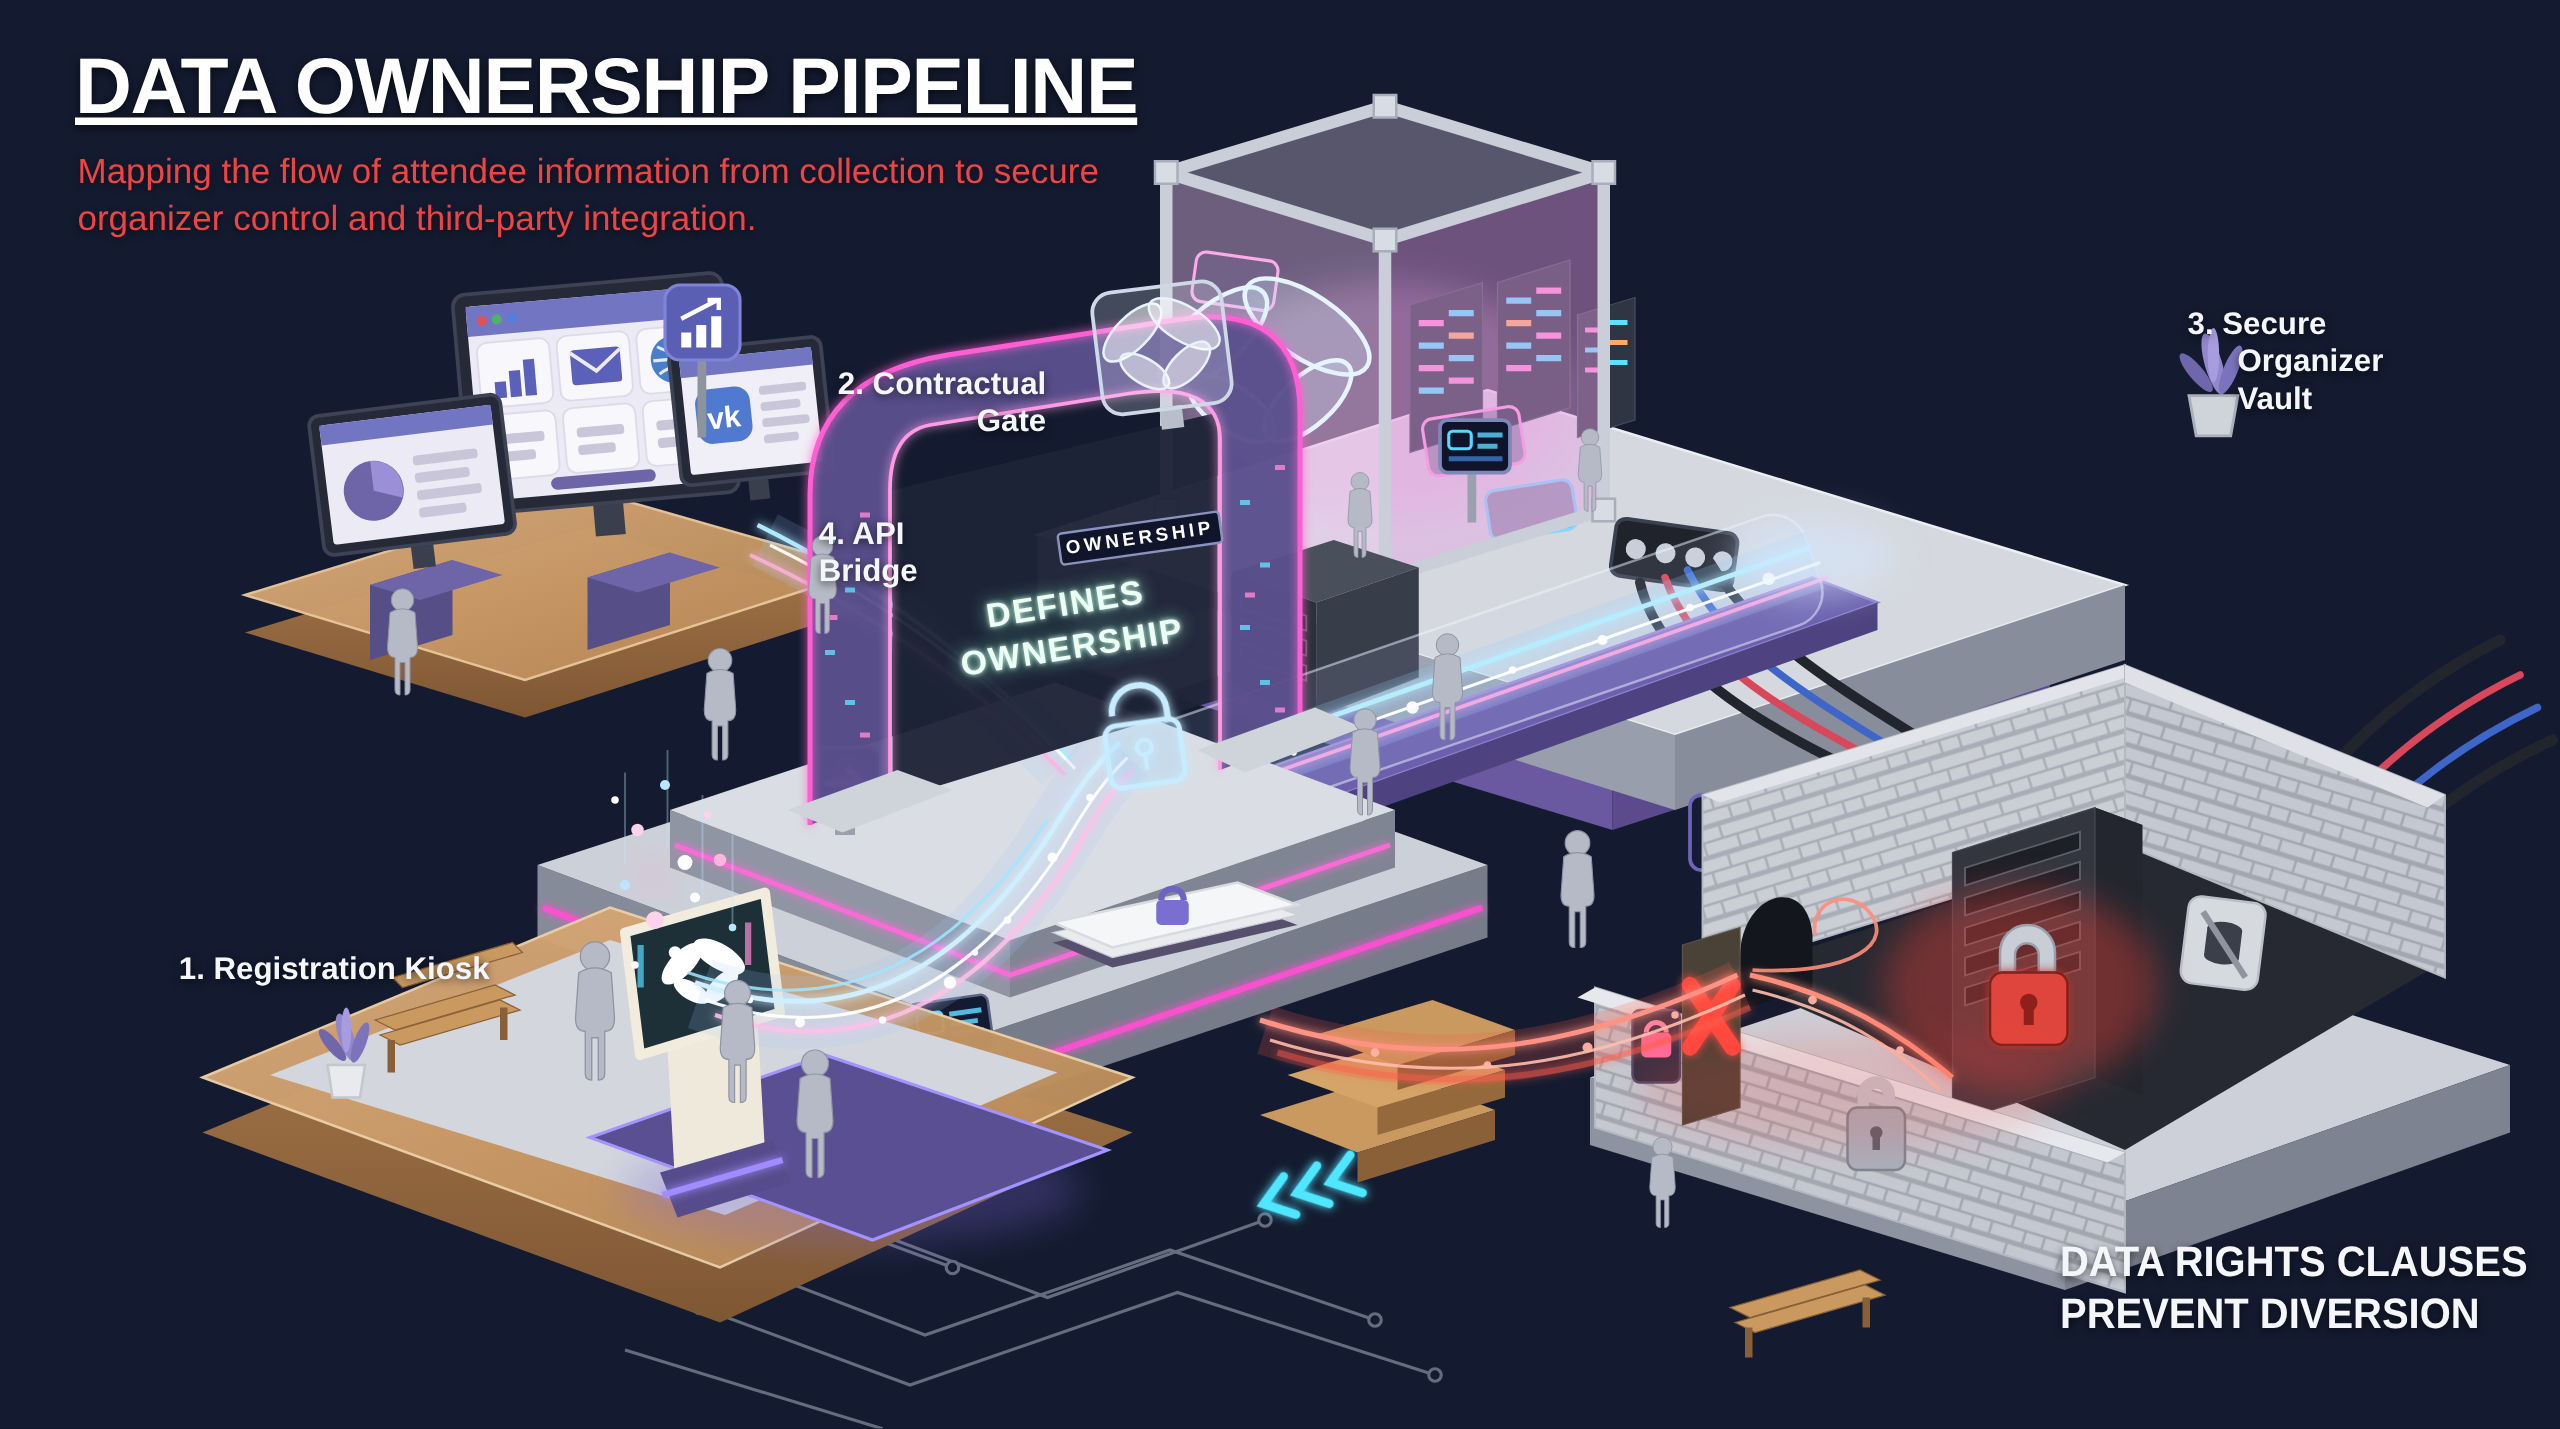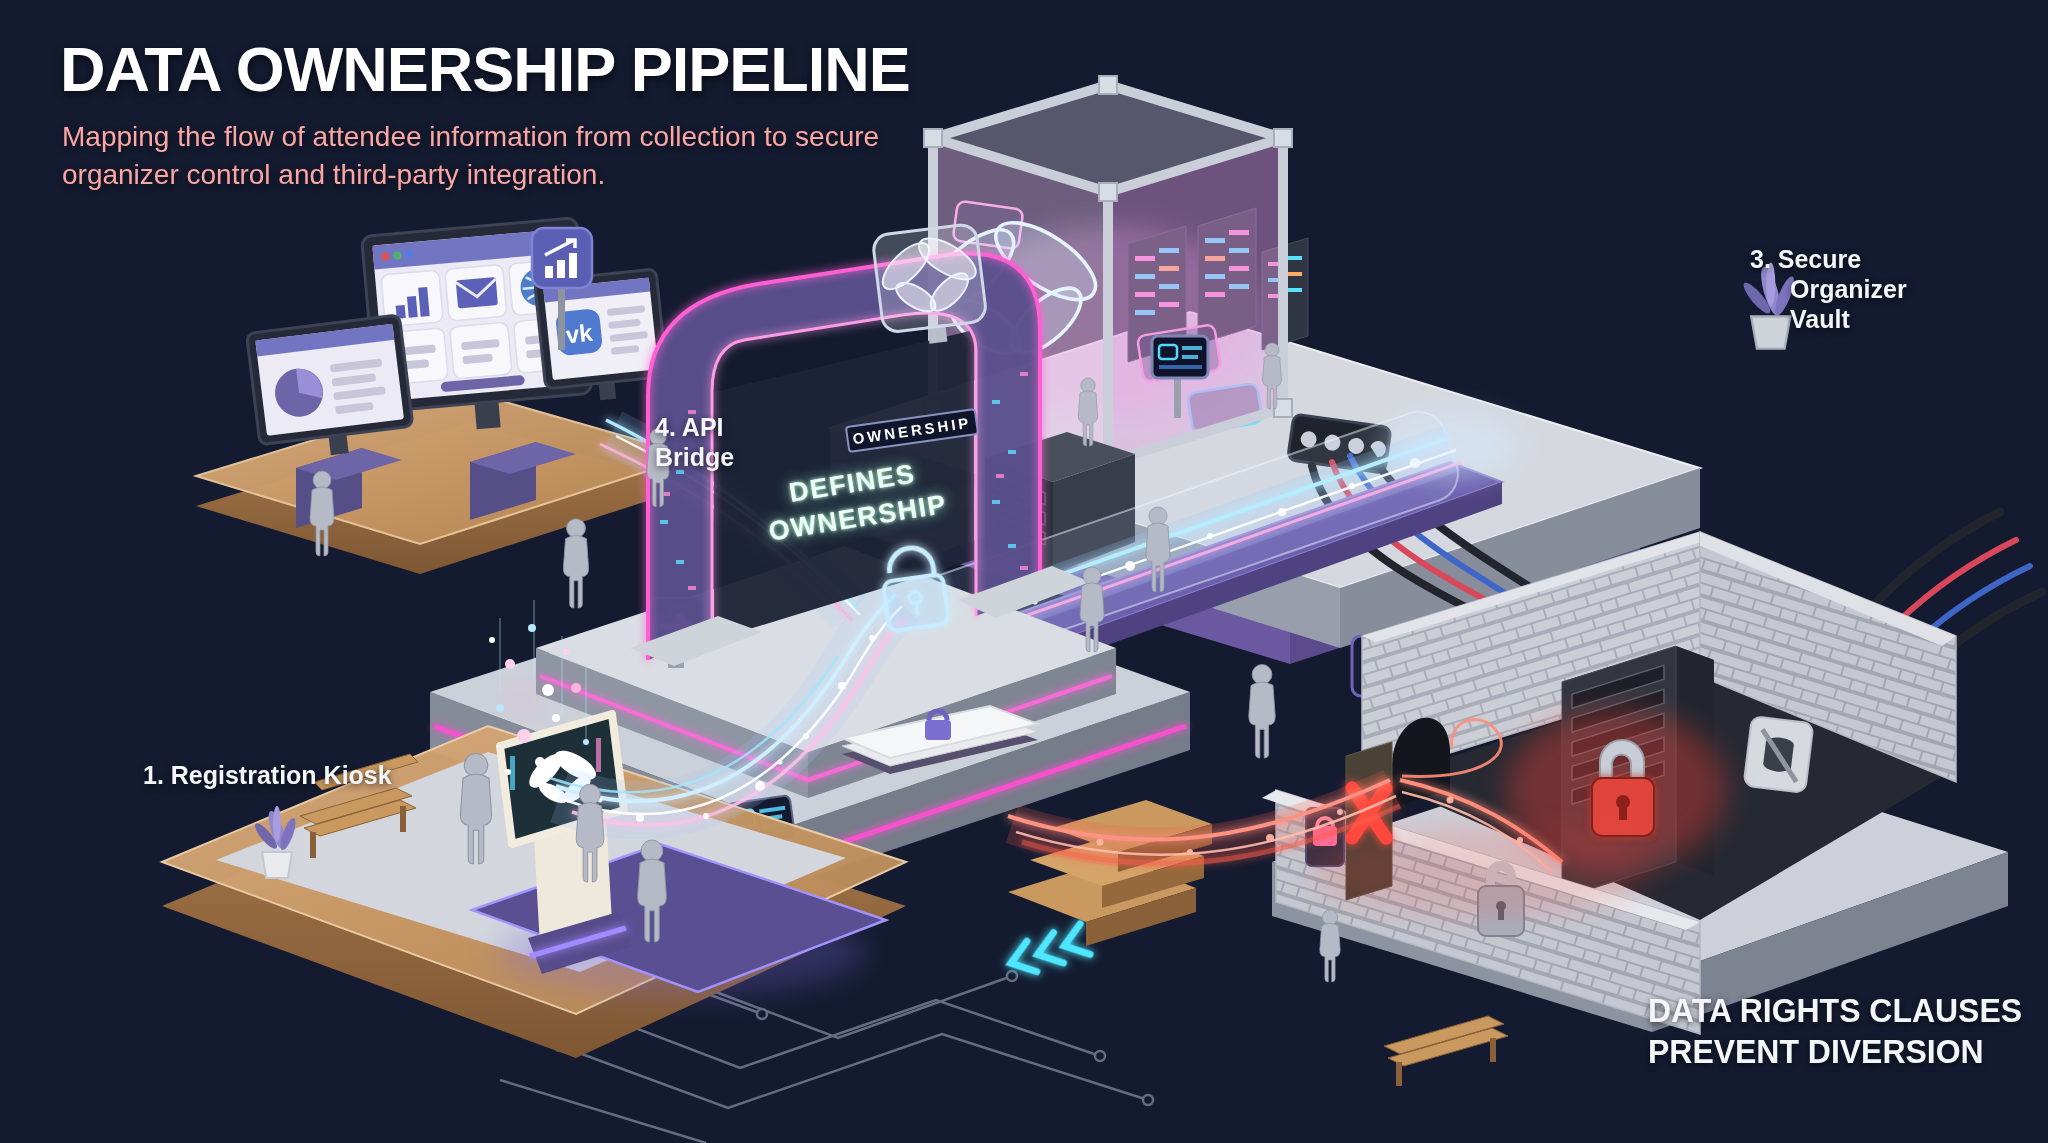--- a/index.html
+++ b/index.html
@@ -1,22 +1,22 @@
 <!DOCTYPE html>
 <html><head>
 <meta charset="utf-8">
 <style>
   html,body{margin:0;padding:0;background:#0d1224;}
   .stage{position:relative;width:2048px;height:1143px;background:#141b30;
          font-family:"Liberation Sans",sans-serif;overflow:hidden;}
   svg.scene{position:absolute;left:0;top:0;}
   .titleblock{position:absolute;left:60px;top:36px;color:#ffffff;}
   .titleblock h1{margin:0;font-size:63px;font-weight:800;letter-spacing:-1px;line-height:1.05;
-                 text-shadow:0 3px 8px rgba(0,0,0,.6);}
-  .subtitle{margin:16px 0 0 2px;font-size:28px;font-weight:400;line-height:1.34;color:#fca5a5;
+                 text-shadow:0 3px 8px rgba(0,0,0,.6);text-decoration:underline;}
+  .subtitle{margin:16px 0 0 2px;font-size:28px;font-weight:400;line-height:1.34;color:#ef4444;
             white-space:pre-line;text-shadow:0 2px 6px rgba(0,0,0,.5);}
   .label{position:absolute;color:#f4f6fa;font-size:25px;font-weight:600;line-height:1.2;
          white-space:pre-line;text-shadow:0 2px 7px rgba(0,0,0,.6);}
   .label-gate{text-align:right;}
   .label-api{text-align:left;}
   .label-vault{padding-left:40px;text-indent:-40px;}
   .label-rights{font-weight:700;font-size:34px;transform:scaleX(.94);transform-origin:left top;}
   .gate-banner{position:absolute;left:846px;top:417px;width:128px;padding:3px 0;
                background:#10152b;border:2px solid #8a93bd;border-radius:4px;color:#ffffff;
                font-size:15px;font-weight:700;letter-spacing:3px;text-align:center;
@@ -627,20 +627,22 @@
 
 <header class="titleblock">
   <h1>DATA OWNERSHIP PIPELINE</h1>
   <p class="subtitle">Mapping the flow of attendee information from collection to secure
 organizer control and third-party integration.</p>
 </header>
 
 
 <div class="label" style="left:143px;top:760px;">1. Registration Kiosk</div>
 
+<div class="label label-gate" style="left:615px;top:292px;width:222px;">2. Contractual
+Gate</div>
 
 <div class="label label-api" style="left:655px;top:412px;width:160px;">4. API
 Bridge</div>
 
 <div class="label label-vault" style="left:1750px;top:244px;">3. Secure
 Organizer
 Vault</div>
 
 
 <div class="label label-rights" style="left:1648px;top:990px;">DATA RIGHTS CLAUSES

